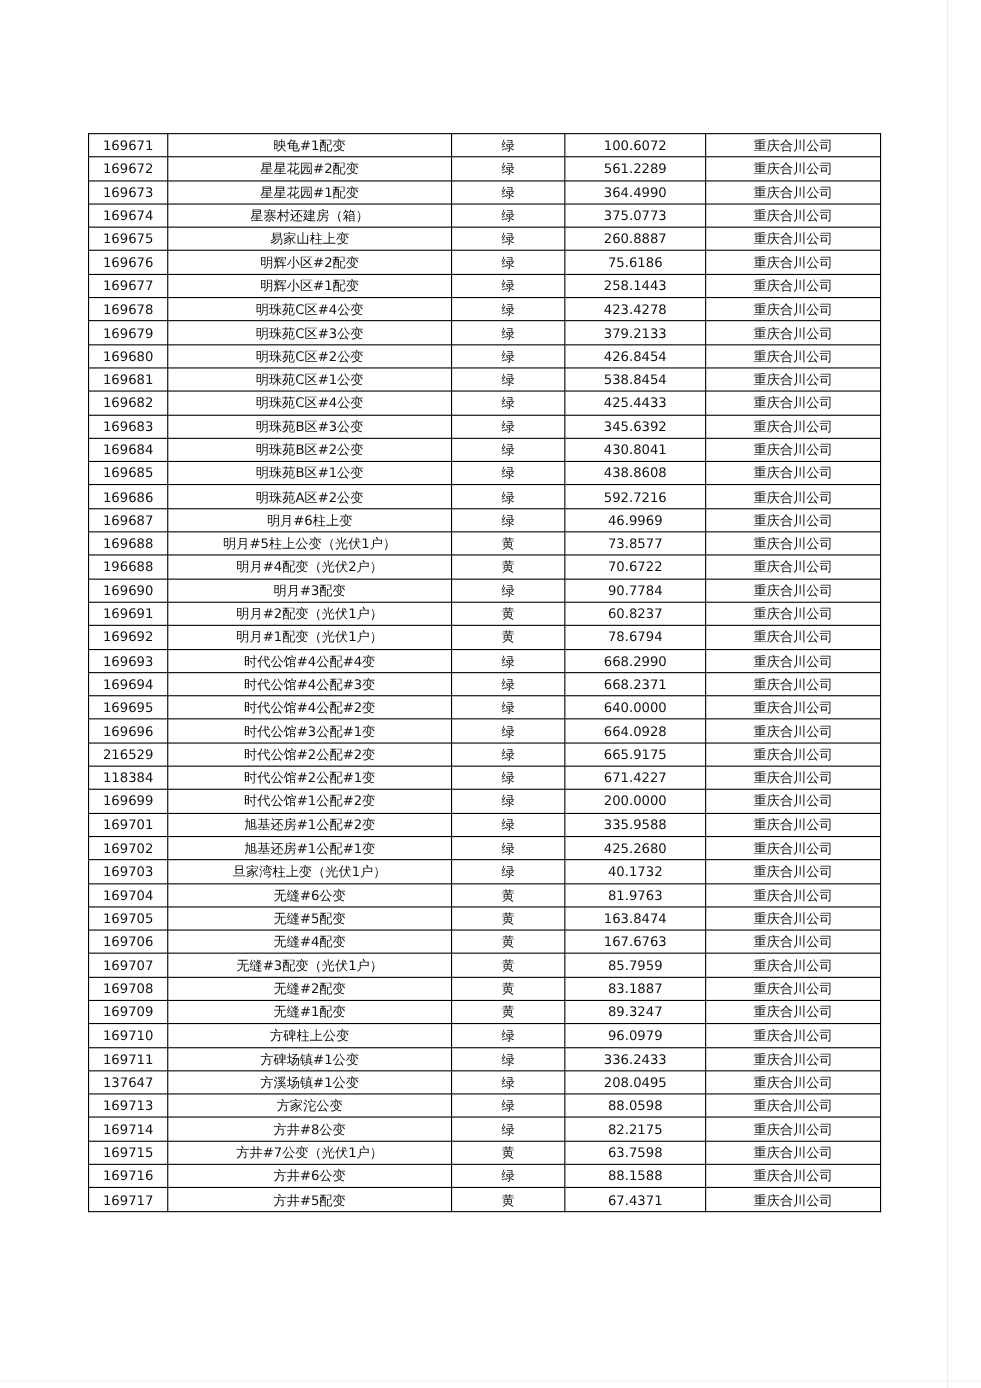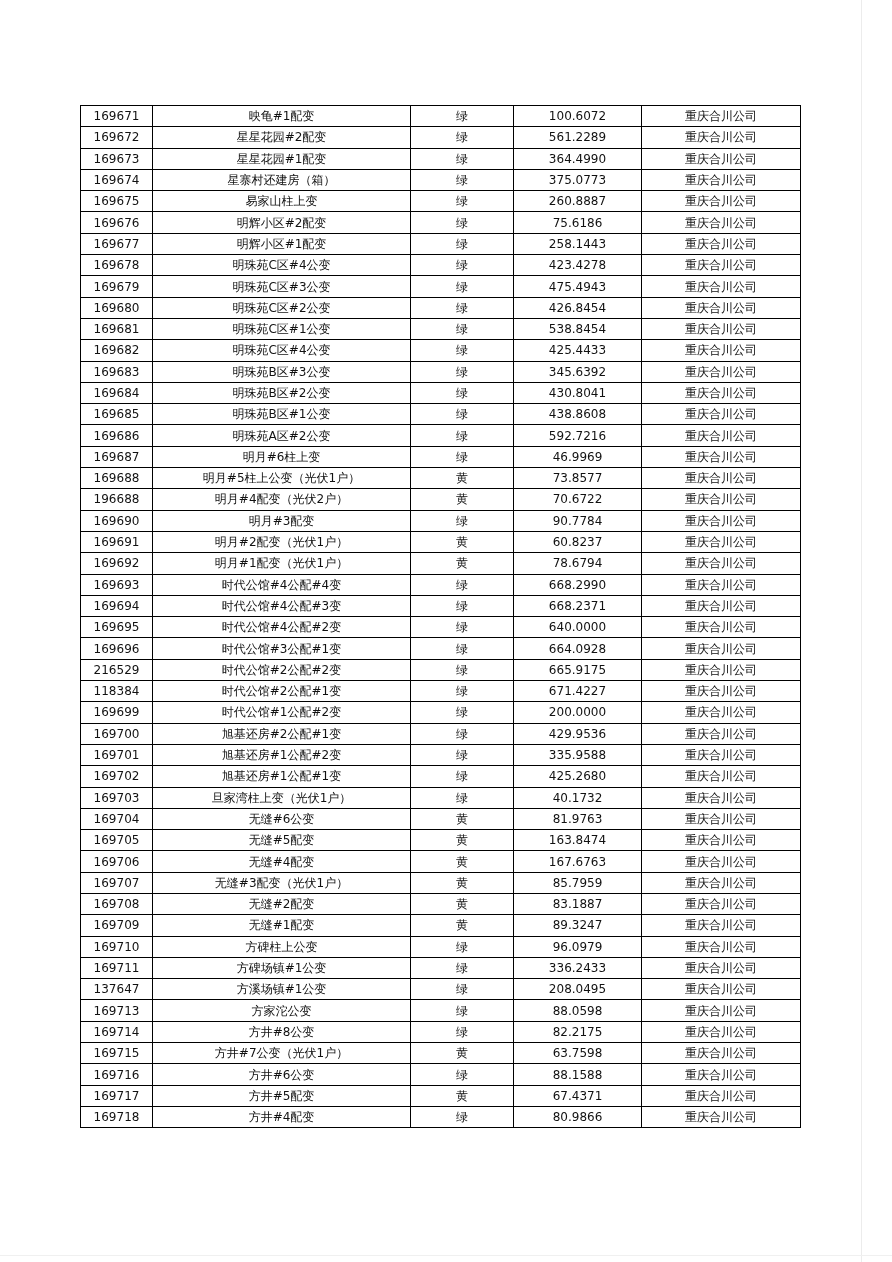--- a/index.html
+++ b/index.html
@@ -27,21 +27,21 @@
     position: absolute;
     left: 0;
     right: 0;
     bottom: 6px;
     height: 1px;
     background: #f0f0f0;
   }
   table.data-table {
     position: absolute;
     left: 80px;
-    top: 105px;
+    top: 121px;
     width: 720px;
     border-collapse: collapse;
     table-layout: fixed;
   }
   table.data-table td {
     border: 1px solid #000000;
     height: 20.3px;
     padding: 0 2px;
     text-align: center;
     vertical-align: middle;
@@ -124,21 +124,21 @@
         <td>169678</td>
         <td>明珠苑C区#4公变</td>
         <td>绿</td>
         <td>423.4278</td>
         <td>重庆合川公司</td>
       </tr>
       <tr>
         <td>169679</td>
         <td>明珠苑C区#3公变</td>
         <td>绿</td>
-        <td>475.4943</td>
+        <td>379.2133</td>
         <td>重庆合川公司</td>
       </tr>
       <tr>
         <td>169680</td>
         <td>明珠苑C区#2公变</td>
         <td>绿</td>
         <td>426.8454</td>
         <td>重庆合川公司</td>
       </tr>
       <tr>
@@ -268,27 +268,20 @@
         <td>重庆合川公司</td>
       </tr>
       <tr>
         <td>169699</td>
         <td>时代公馆#1公配#2变</td>
         <td>绿</td>
         <td>200.0000</td>
         <td>重庆合川公司</td>
       </tr>
       <tr>
-        <td>169700</td>
-        <td>旭基还房#2公配#1变</td>
-        <td>绿</td>
-        <td>429.9536</td>
-        <td>重庆合川公司</td>
-      </tr>
-      <tr>
         <td>169701</td>
         <td>旭基还房#1公配#2变</td>
         <td>绿</td>
         <td>335.9588</td>
         <td>重庆合川公司</td>
       </tr>
       <tr>
         <td>169702</td>
         <td>旭基还房#1公配#1变</td>
         <td>绿</td>
@@ -391,23 +384,16 @@
         <td>方井#6公变</td>
         <td>绿</td>
         <td>88.1588</td>
         <td>重庆合川公司</td>
       </tr>
       <tr>
         <td>169717</td>
         <td>方井#5配变</td>
         <td>黄</td>
         <td>67.4371</td>
-        <td>重庆合川公司</td>
-      </tr>
-      <tr>
-        <td>169718</td>
-        <td>方井#4配变</td>
-        <td>绿</td>
-        <td>80.9866</td>
         <td>重庆合川公司</td>
       </tr>
     </tbody>
 </table>
 
 </body></html>

